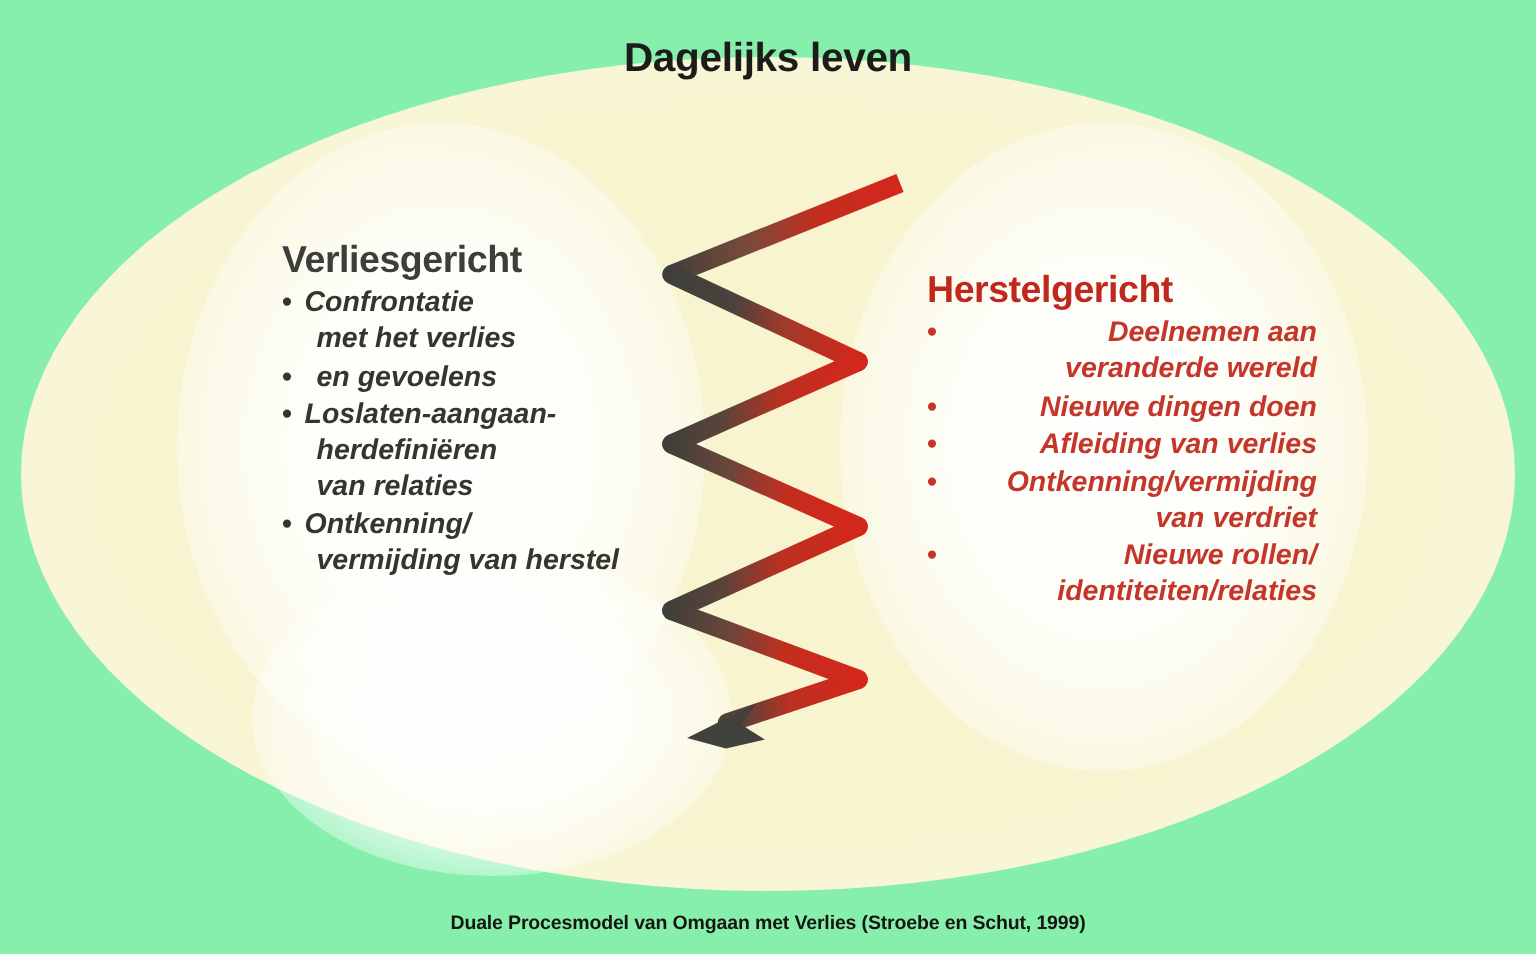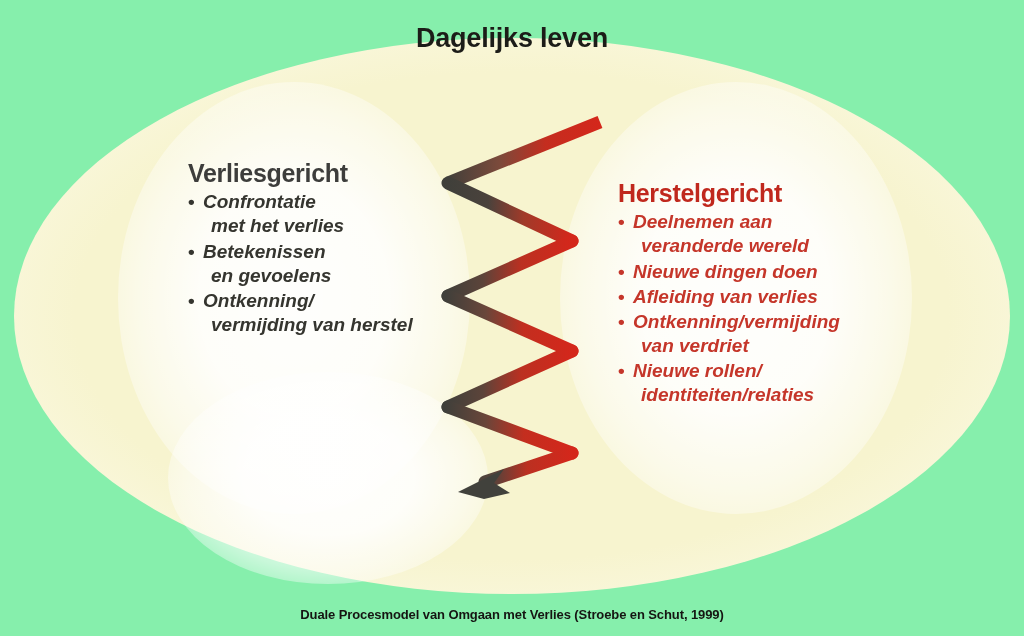--- a/index.html
+++ b/index.html
@@ -108,21 +108,21 @@
     left: 0;
     top: 0;
     font-style: normal;
   }
   .bullet-item .cont {
     display: block;
     padding-left: 8px;
   }
   #loss-column    .bullet-item { color: #35352f; }
   #loss-column    .bullet-item::before { color: #35352f; }
-  #restore-column .bullet-item { color: #c5362a; }
+  #restore-column .bullet-item { color: #c5362a; text-align: right; }
   #restore-column .bullet-item::before { color: #c5362a; }
 
   
   #oscillation-arrow {
     position: absolute;
     left: 400px;
     top: 100px;
     width: 240px;
     height: 410px;
     z-index: 4;
@@ -155,22 +155,26 @@
   <div id="title">Dagelijks leven</div>
 
   <div class="column" id="loss-column">
     <div class="col-heading">Verliesgericht</div>
     <ul class="bullet-list">
       <li class="bullet-item">
         <span>Confrontatie</span>
         <span class="cont">met het verlies</span>
       </li>
       <li class="bullet-item">
-        <span>Betekenissen</span>
         <span class="cont">en gevoelens</span>
+      </li>
+      <li class="bullet-item">
+        <span>Loslaten-aangaan-</span>
+        <span class="cont">herdefiniëren</span>
+        <span class="cont">van relaties</span>
       </li>
       <li class="bullet-item">
         <span>Ontkenning/</span>
         <span class="cont">vermijding van herstel</span>
       </li>
     </ul>
   </div>
 
   <div class="column" id="restore-column">
     <div class="col-heading">Herstelgericht</div>

